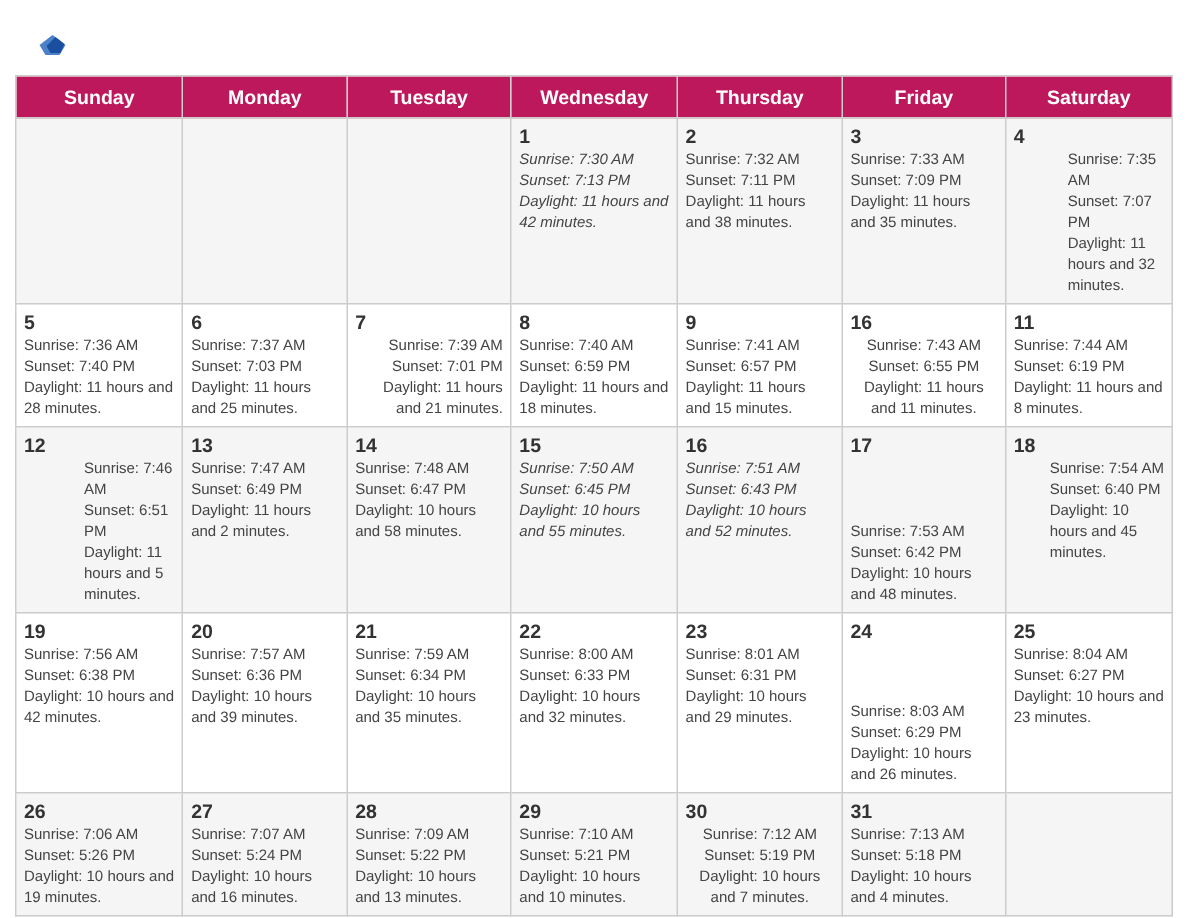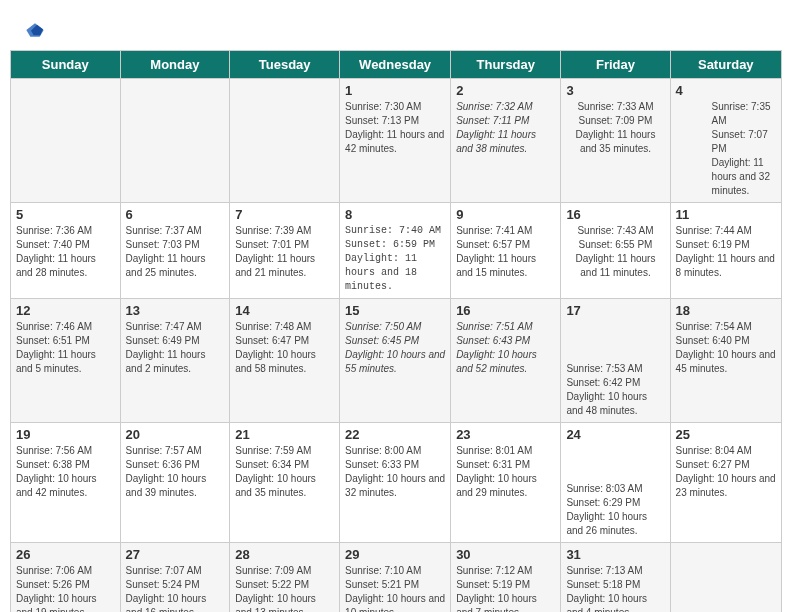--- a/index.html
+++ b/index.html
@@ -46,21 +46,21 @@
     .subtitle {
       font-size: 15px;
       color: #555;
     }
     .calendar {
       width: 100%;
       border-collapse: collapse;
       margin-top: 5px;
     }
     .calendar th {
-      background-color: #0f766e;
+      background-color: #be185d;
       color: #fff;
       text-align: center;
       padding: 6px 4px;
       font-size: 13px;
       font-weight: bold;
       border: 1px solid #ccc;
     }
     .calendar td {
       vertical-align: top;
       border: 1px solid #ccc;
@@ -125,33 +125,33 @@
         <th>Saturday</th>
       </tr>
   </thead>
   <tbody id="calendar-body">
   <tr>
         <td class="empty-cell"></td>
         <td class="empty-cell"></td>
         <td class="empty-cell"></td>
         <td>
           <span class="day-number">1</span>
-          <div class="day-info" style="white-space: pre-line;">Sunrise: 7:30 AM
+          <div class="day-info" style="white-space: pre-line; font-style: italic;">Sunrise: 7:30 AM
 Sunset: 7:13 PM
 Daylight: 11 hours and 42 minutes.</div>
         </td>
         <td>
           <span class="day-number">2</span>
-          <div class="day-info" style="white-space: pre-line; font-style: italic;">Sunrise: 7:32 AM
+          <div class="day-info" style="white-space: pre-line;">Sunrise: 7:32 AM
 Sunset: 7:11 PM
 Daylight: 11 hours and 38 minutes.</div>
         </td>
         <td>
           <span class="day-number">3</span>
-          <div class="day-info" style="white-space: pre-line; text-align: center;">Sunrise: 7:33 AM
+          <div class="day-info" style="white-space: pre-line;">Sunrise: 7:33 AM
 Sunset: 7:09 PM
 Daylight: 11 hours and 35 minutes.</div>
         </td>
         <td>
           <span class="day-number">4</span>
           <div class="day-info" style="white-space: pre-line; margin-left: 36px;">Sunrise: 7:35 AM
 Sunset: 7:07 PM
 Daylight: 11 hours and 32 minutes.</div>
         </td>
       </tr>
@@ -163,27 +163,27 @@
 Daylight: 11 hours and 28 minutes.</div>
         </td>
         <td>
           <span class="day-number">6</span>
           <div class="day-info" style="white-space: pre-line;">Sunrise: 7:37 AM
 Sunset: 7:03 PM
 Daylight: 11 hours and 25 minutes.</div>
         </td>
         <td>
           <span class="day-number">7</span>
-          <div class="day-info" style="white-space: pre-line;">Sunrise: 7:39 AM
+          <div class="day-info" style="white-space: pre-line; text-align: right;">Sunrise: 7:39 AM
 Sunset: 7:01 PM
 Daylight: 11 hours and 21 minutes.</div>
         </td>
         <td>
           <span class="day-number">8</span>
-          <div class="day-info" style="white-space: pre-line; font-family: Liberation Mono, monospace;">Sunrise: 7:40 AM
+          <div class="day-info" style="white-space: pre-line;">Sunrise: 7:40 AM
 Sunset: 6:59 PM
 Daylight: 11 hours and 18 minutes.</div>
         </td>
         <td>
           <span class="day-number">9</span>
           <div class="day-info" style="white-space: pre-line;">Sunrise: 7:41 AM
 Sunset: 6:57 PM
 Daylight: 11 hours and 15 minutes.</div>
         </td>
         <td>
@@ -195,21 +195,21 @@
         <td>
           <span class="day-number">11</span>
           <div class="day-info" style="white-space: pre-line;">Sunrise: 7:44 AM
 Sunset: 6:19 PM
 Daylight: 11 hours and 8 minutes.</div>
         </td>
       </tr>
       <tr>
         <td>
           <span class="day-number">12</span>
-          <div class="day-info" style="white-space: pre-line;">Sunrise: 7:46 AM
+          <div class="day-info" style="white-space: pre-line; margin-left: 40px;">Sunrise: 7:46 AM
 Sunset: 6:51 PM
 Daylight: 11 hours and 5 minutes.</div>
         </td>
         <td>
           <span class="day-number">13</span>
           <div class="day-info" style="white-space: pre-line;">Sunrise: 7:47 AM
 Sunset: 6:49 PM
 Daylight: 11 hours and 2 minutes.</div>
         </td>
         <td>
@@ -231,21 +231,21 @@
 Daylight: 10 hours and 52 minutes.</div>
         </td>
         <td>
           <span class="day-number">17</span>
           <div class="day-info" style="white-space: pre-line; margin-top: 44px;">Sunrise: 7:53 AM
 Sunset: 6:42 PM
 Daylight: 10 hours and 48 minutes.</div>
         </td>
         <td>
           <span class="day-number">18</span>
-          <div class="day-info" style="white-space: pre-line;">Sunrise: 7:54 AM
+          <div class="day-info" style="white-space: pre-line; margin-left: 24px;">Sunrise: 7:54 AM
 Sunset: 6:40 PM
 Daylight: 10 hours and 45 minutes.</div>
         </td>
       </tr>
       <tr>
         <td>
           <span class="day-number">19</span>
           <div class="day-info" style="white-space: pre-line;">Sunrise: 7:56 AM
 Sunset: 6:38 PM
 Daylight: 10 hours and 42 minutes.</div>
@@ -307,21 +307,21 @@
 Daylight: 10 hours and 13 minutes.</div>
         </td>
         <td>
           <span class="day-number">29</span>
           <div class="day-info" style="white-space: pre-line;">Sunrise: 7:10 AM
 Sunset: 5:21 PM
 Daylight: 10 hours and 10 minutes.</div>
         </td>
         <td>
           <span class="day-number">30</span>
-          <div class="day-info" style="white-space: pre-line;">Sunrise: 7:12 AM
+          <div class="day-info" style="white-space: pre-line; text-align: center;">Sunrise: 7:12 AM
 Sunset: 5:19 PM
 Daylight: 10 hours and 7 minutes.</div>
         </td>
         <td>
           <span class="day-number">31</span>
           <div class="day-info" style="white-space: pre-line;">Sunrise: 7:13 AM
 Sunset: 5:18 PM
 Daylight: 10 hours and 4 minutes.</div>
         </td>
         <td class="empty-cell"></td>

